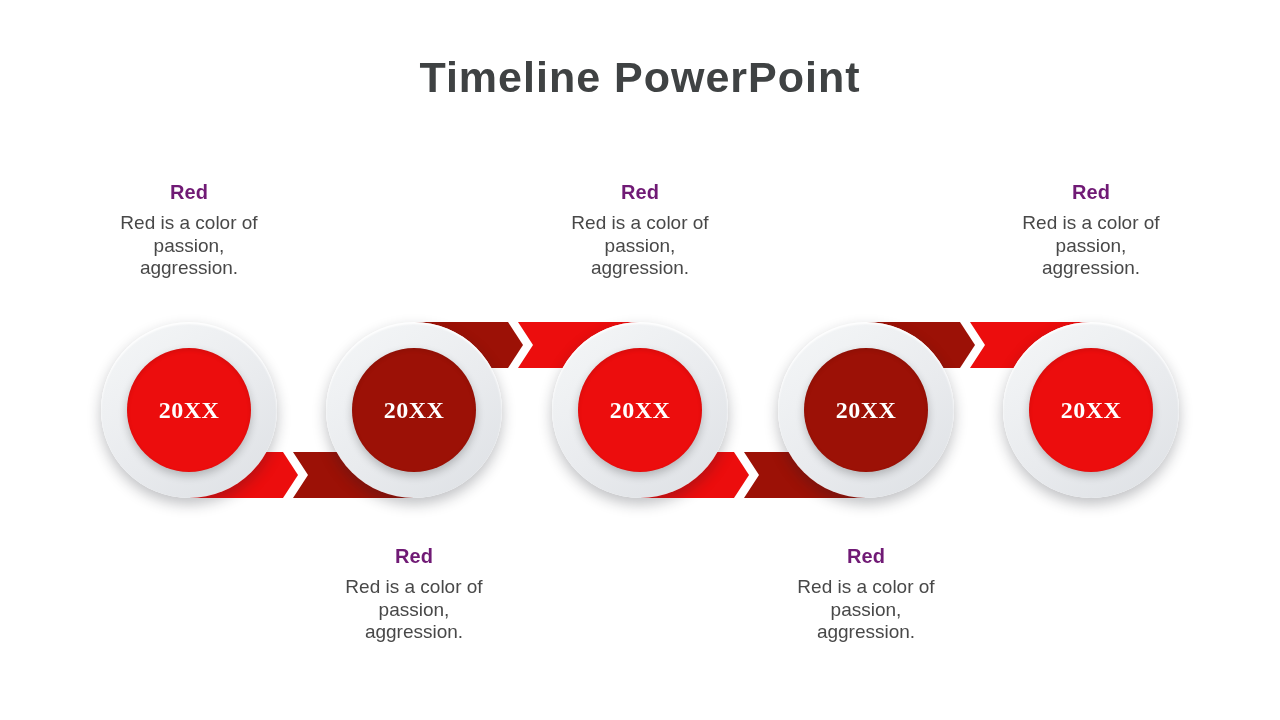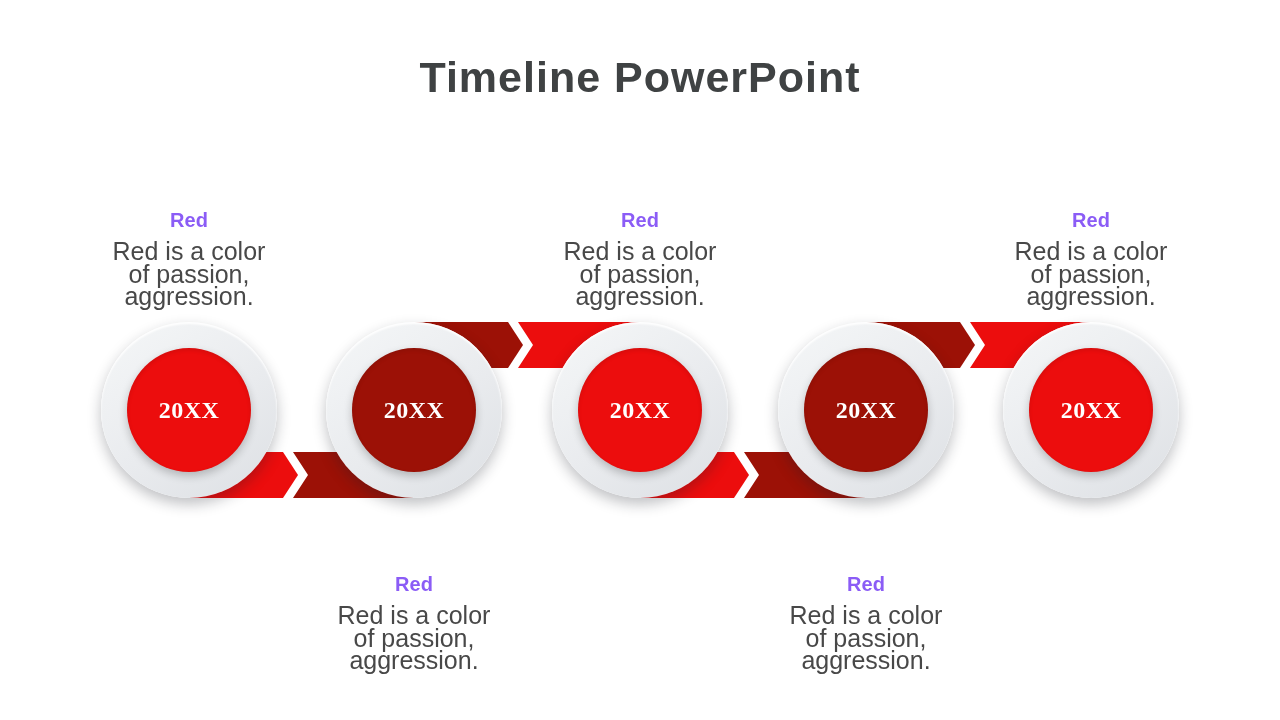--- a/index.html
+++ b/index.html
@@ -85,26 +85,25 @@
   .note-bottom { top: 545px; }
   .note-x1 { left: 107px; }
   .note-x2 { left: 332px; }
   .note-x3 { left: 558px; }
   .note-x4 { left: 784px; }
   .note-x5 { left: 1009px; }
 
   .note-heading {
     font-size: 20px;
     font-weight: 700;
-    color: #8b5cf6;
+    color: #701a75;
     margin-bottom: 8px;
-    margin-top: 28px;
   }
   .note-desc {
-    font-size: 25px;
+    font-size: 19px;
     line-height: 22.5px;
     color: #484848;
   }
 </style>
 </head>
 <body>
 
 <div class="slide">
 
   <h1 class="slide-title">Timeline PowerPoint</h1>

